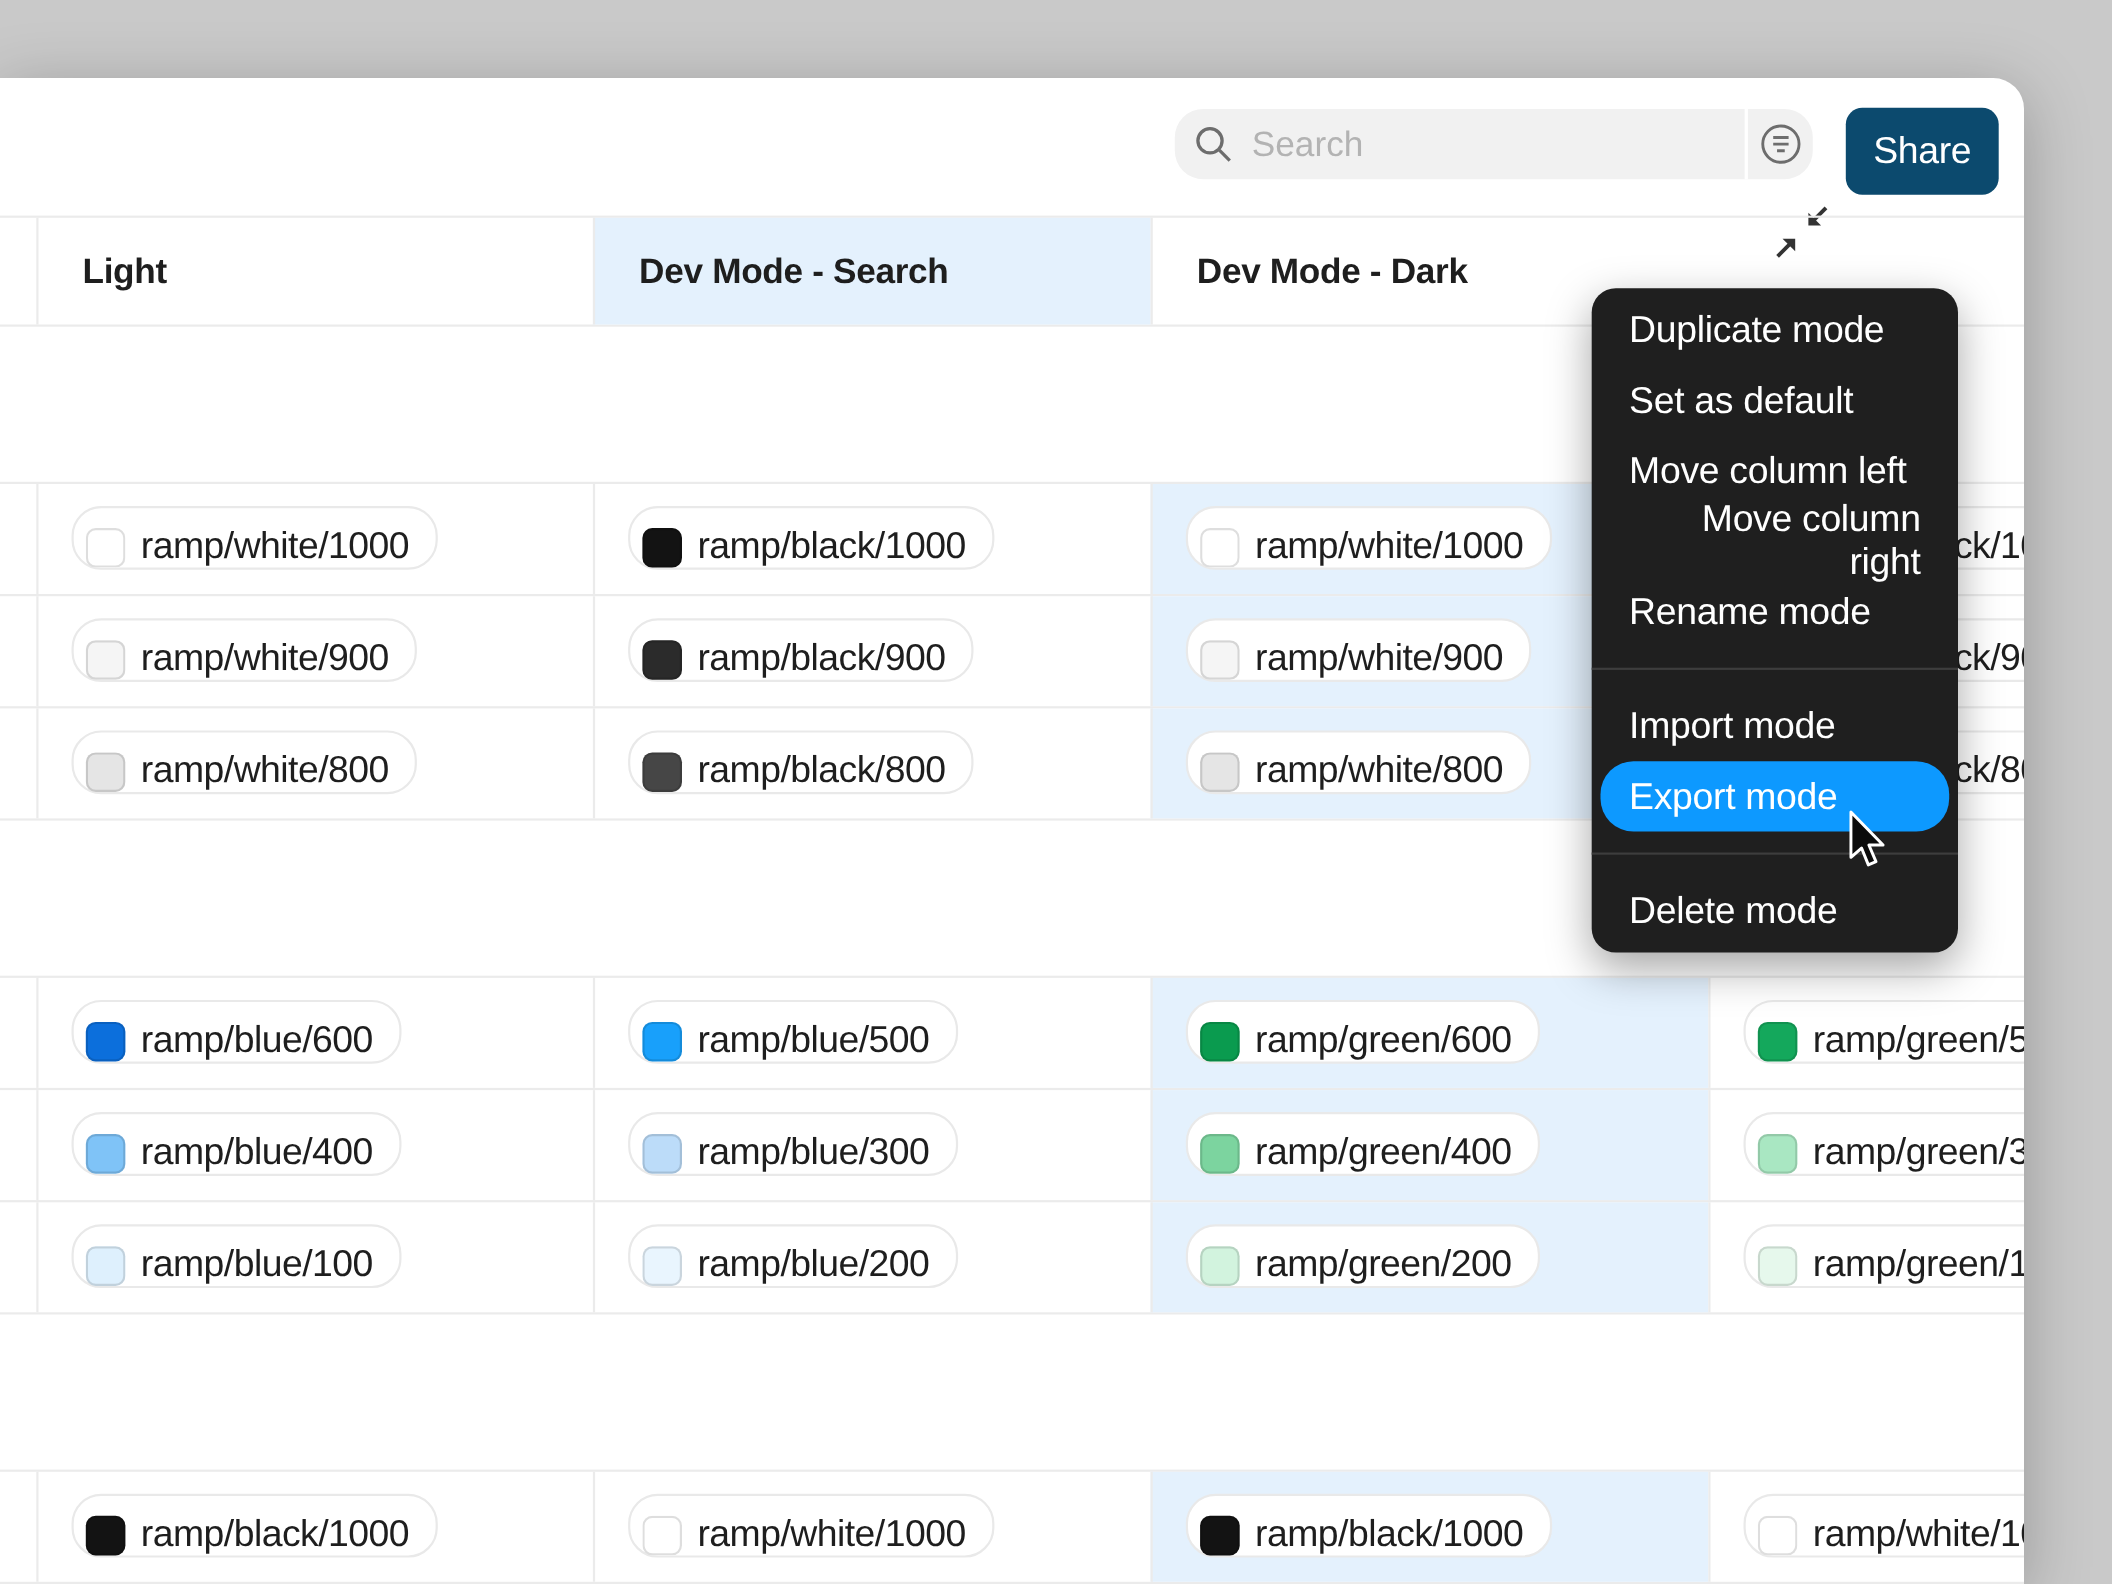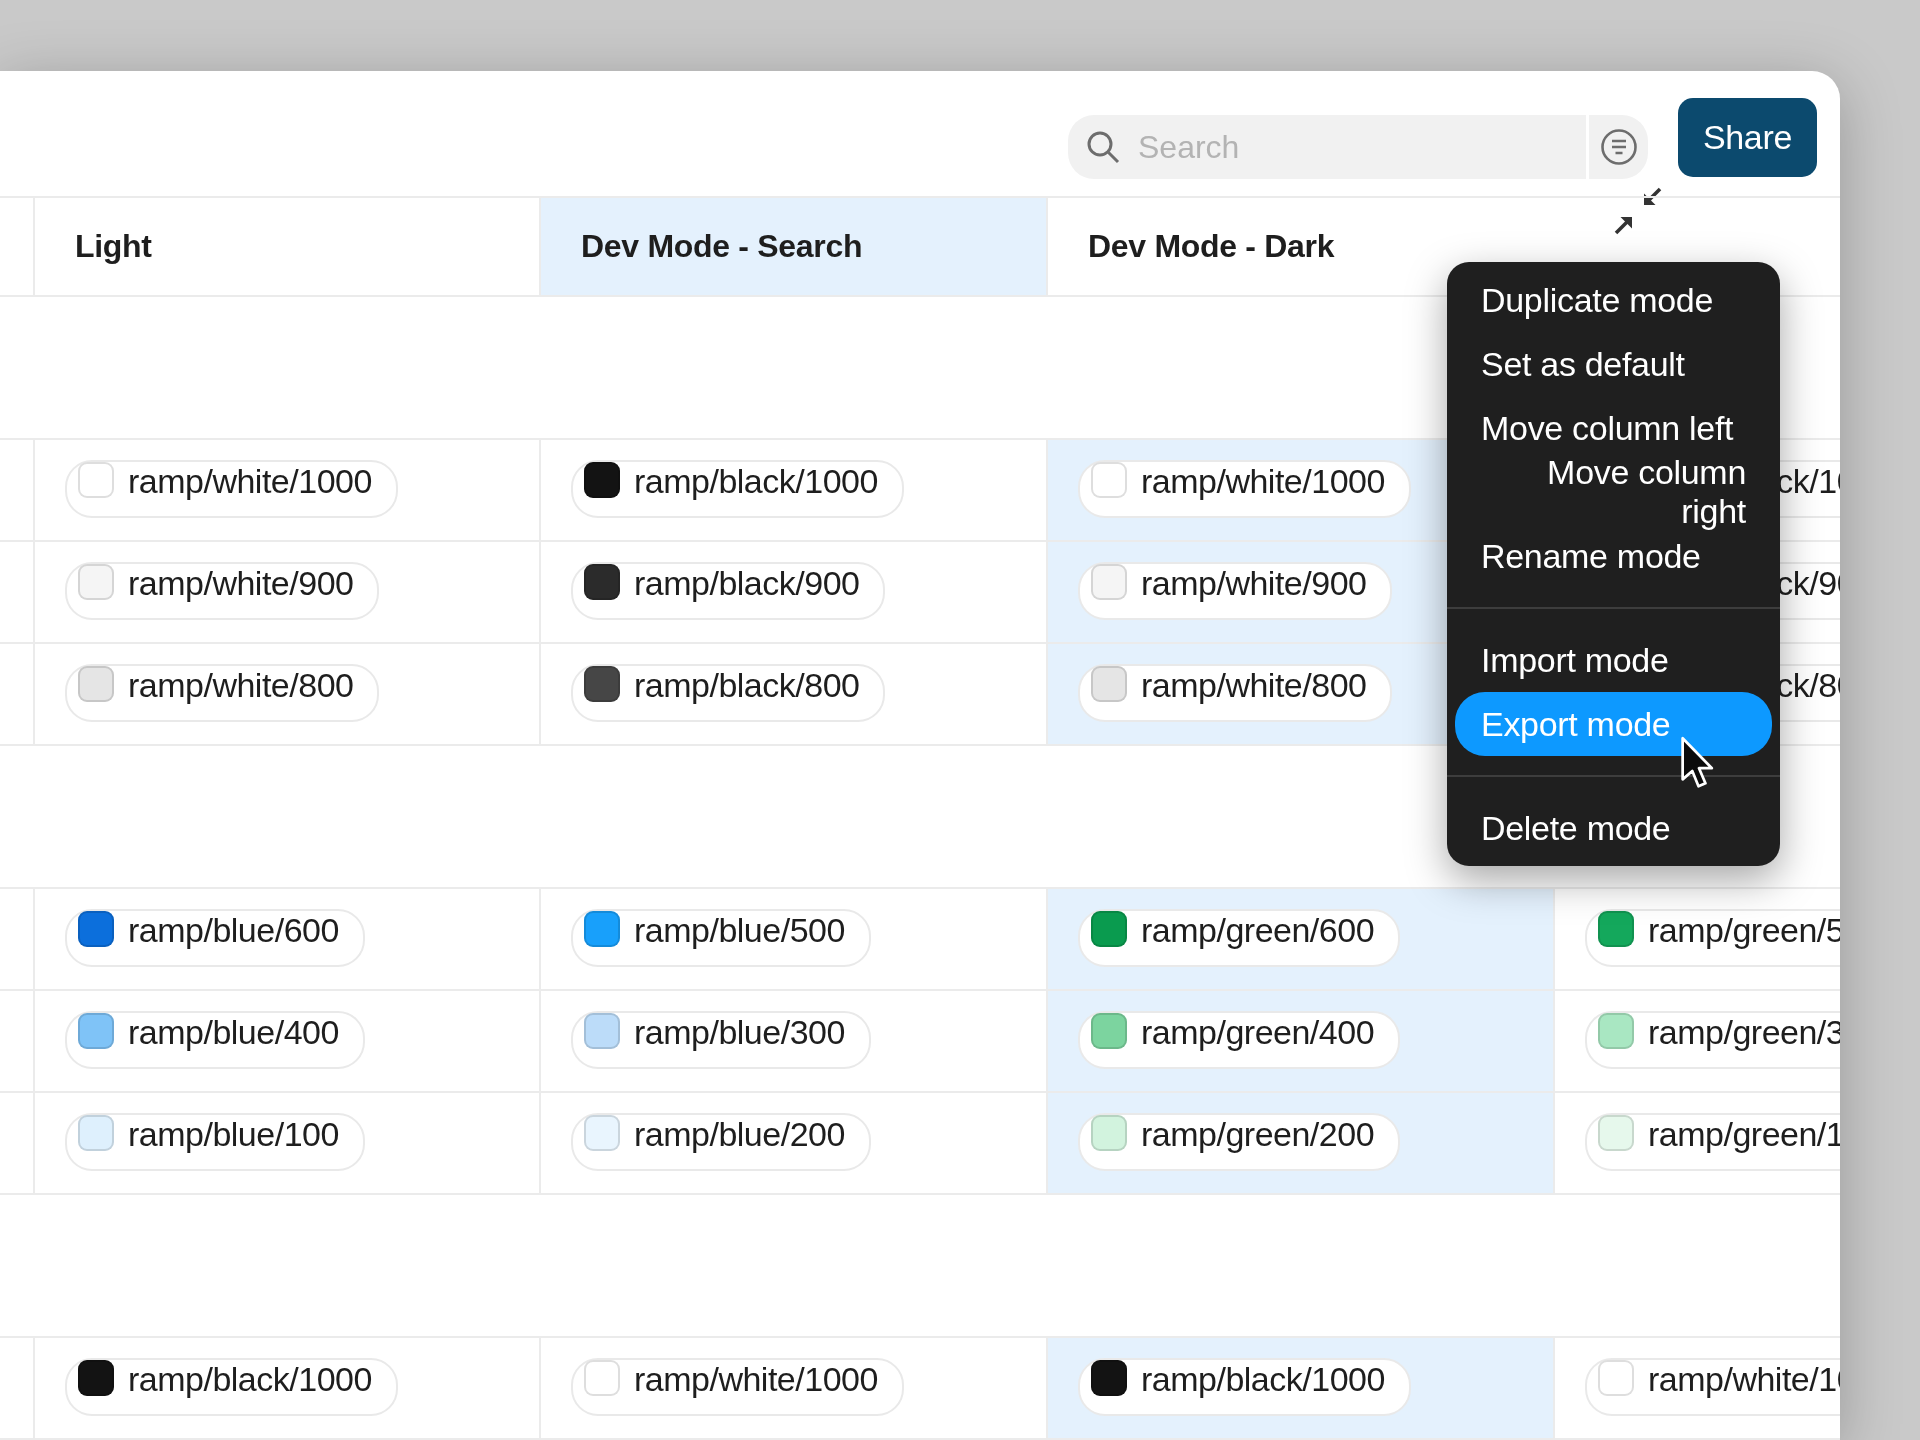--- a/index.html
+++ b/index.html
@@ -1,21 +1,21 @@
 <!DOCTYPE html>
 <html><head>
 <meta charset="utf-8">
 <style>
   html,body{margin:0;padding:0;}
   .stage{position:relative;width:1920px;height:1440px;background:#c9c9c9;overflow:hidden;
          font-family:"Liberation Sans",sans-serif;color:#1e1e1e;}
   .card{position:absolute;left:0;top:71px;width:1840px;height:1369px;background:#fff;
         border-radius:0 28px 0 0;box-shadow:0 12px 60px rgba(0,0,0,.25);overflow:hidden;}
   
-  .searchbar{position:absolute;left:1068px;top:44px;width:580px;height:64px;background:#f1f1f1;
+  .searchbar{position:absolute;left:1068px;top:28px;width:580px;height:64px;background:#f1f1f1;
              border-radius:26px;display:flex;align-items:center;}
   .search-main{flex:1 1 auto;display:flex;align-items:center;height:100%;}
   .search-main svg{margin-left:16px;flex:0 0 auto;}
   .search-input{border:none;outline:none;background:transparent;font-family:"Liberation Sans",sans-serif;
                 font-size:32px;color:#1e1e1e;margin-left:14px;width:300px;}
   .search-input::placeholder{color:#b3b3b3;}
   .search-divider{width:3px;height:100%;background:#fff;flex:0 0 auto;}
   .filter-seg{width:59px;height:100%;display:flex;align-items:center;justify-content:center;flex:0 0 auto;border-radius:0 14px 14px 0;}
   .collapse-btn{position:absolute;left:1612px;top:114px;width:52px;height:52px;display:flex;align-items:center;justify-content:center;}
   .share-btn{position:absolute;left:1678px;top:27px;width:139px;height:79px;border:none;border-radius:15px;
@@ -25,21 +25,21 @@
          display:grid;grid-template-columns:33px 506px 507px 507px 1fr;box-sizing:border-box;}
   .hcell{display:flex;align-items:center;padding-left:40px;font-size:32px;font-weight:700;letter-spacing:-.3px;border-left:2px solid #ebebeb;box-sizing:border-box;}
   .hcell.gutter{border-left:none;padding:0;}
   .tbody{position:absolute;left:0;top:226px;width:100%;}
   .spacer{height:141px;}
   .rows-block{border-bottom:2px solid #ebebeb;}
   .row{height:102px;border-top:2px solid #ebebeb;display:grid;grid-template-columns:33px 506px 507px 507px 1fr;box-sizing:border-box;}
   .cell{border-left:2px solid #ebebeb;box-sizing:border-box;overflow:visible;}
   .cell.gutter{border-left:none;}
   .hl{background:#e4f1fd;}
-  .pill{display:inline-flex;align-items:flex-start;margin:20px 0 0 30px;height:58px;border:2px solid #e9e9e9;border-radius:27px;
+  .pill{display:inline-flex;align-items:flex-end;margin:20px 0 0 30px;height:58px;border:2px solid #e9e9e9;border-radius:27px;
         background:#fff;padding:0 24px 0 11px;box-sizing:border-box;white-space:nowrap;cursor:default;}
   .swatch{width:36px;height:36px;border-radius:9px;box-shadow:inset 0 0 0 2px rgba(0,0,0,.13);flex:0 0 auto;}
   .pill-label{margin-left:14px;font-size:34px;letter-spacing:-.5px;color:#1e1e1e;}
   
   .menu{position:absolute;left:1447px;top:262px;width:333px;background:#1f1f1f;border-radius:22px;
         box-shadow:0 14px 40px rgba(0,0,0,.35);padding:6px 0;z-index:10;}
   .menu-item{height:64px;margin:0 8px;padding:0 26px;display:flex;align-items:center;color:#fff;
              font-size:34px;letter-spacing:-.3px;border-radius:30px;cursor:pointer;text-align:right;}
   .menu-sep{border:none;border-top:2px solid #3d3d3d;margin:19px 0;}
   .cursor{position:absolute;left:1681px;top:736px;z-index:20;pointer-events:none;}

